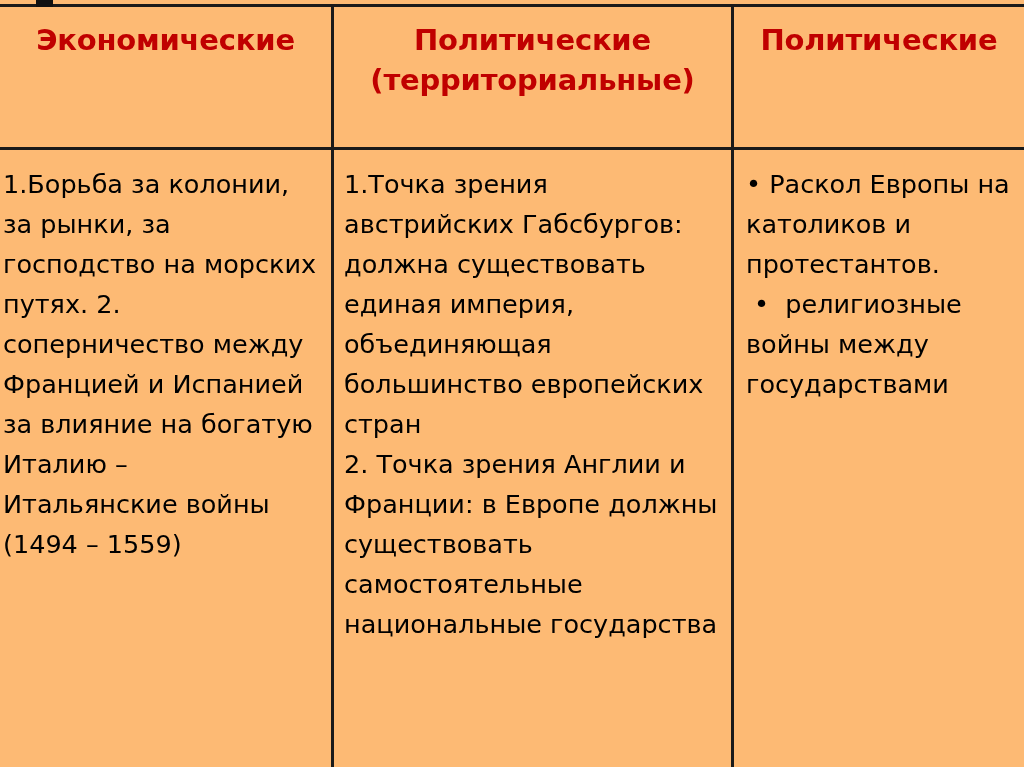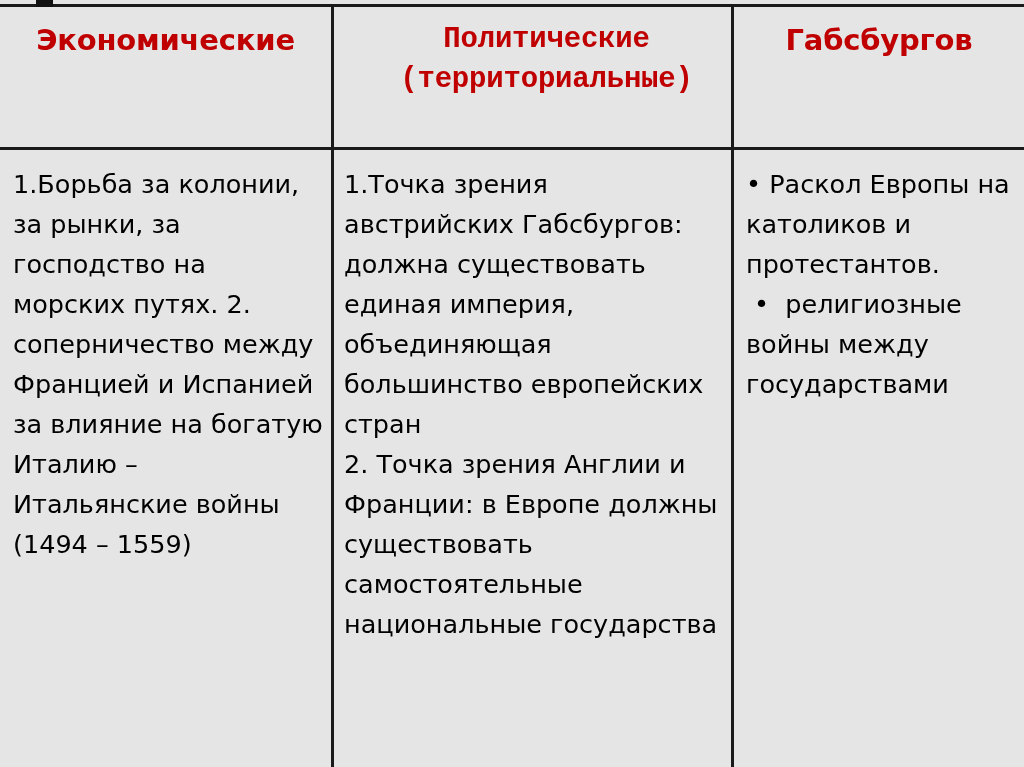--- a/index.html
+++ b/index.html
@@ -12,21 +12,21 @@
     height: 767px;
     overflow: hidden;
     font-family: "DejaVu Sans", "Liberation Sans", sans-serif;
     color: #000000;
   }
 
   .page {
     position: relative;
     width: 1024px;
     height: 767px;
-    background: #e5e5e5;
+    background: #fdba74;
   }
 
   
   .top-rule {
     position: absolute;
     left: 0;
     top: 4px;
     width: 1024px;
     height: 3px;
     background: #1a1a1a;
@@ -84,21 +84,21 @@
     height: 140px;
     box-sizing: border-box;
     padding-top: 13px;
     text-align: center;
     font-weight: bold;
     font-size: 29px;
     line-height: 40px;
     letter-spacing: -0.2px;
   }
   .head-cell.c1 { left: 0px;   width: 331px; }
-  .head-cell.c2 { left: 348px; width: 397px; font-family: Liberation Mono, monospace; }
+  .head-cell.c2 { left: 334px; width: 397px; }
   .head-cell.c3 { left: 734px; width: 290px; }
 
   
   .body-row {
     position: absolute;
     left: 0;
     top: 143px;
     width: 1024px;
     height: 617px;
   }
@@ -106,21 +106,21 @@
     position: absolute;
     top: 0;
     height: 617px;
     box-sizing: border-box;
     font-size: 25.5px;
     line-height: 40px;
     white-space: pre-wrap;
     word-break: normal;
     overflow: hidden;
   }
-  .body-cell.c1 { left: 0px;   width: 331px; padding: 14px 6px 0 13px; }
+  .body-cell.c1 { left: 0px;   width: 331px; padding: 14px 6px 0 3px; }
   .body-cell.c2 { left: 334px; width: 397px; padding: 14px 6px 8px 10px; }
   .body-cell.c3 { left: 734px; width: 290px; padding: 14px 6px 8px 12px; }
 </style>
 </head>
 <body>
 
 <div class="page">
 
   <div class="top-rule"></div>
   <div class="top-notch"></div>
@@ -128,21 +128,21 @@
   <div class="table">
 
     <div class="vrule v1"></div>
     <div class="vrule v2"></div>
     <div class="hrule"></div>
 
     <div class="head-row">
       <div class="head-cell c1" style="color:#C00000">Экономические</div>
       <div class="head-cell c2" style="color:#C00000">Политические
 (территориальные)</div>
-      <div class="head-cell c3" style="color:#C00000">Габсбургов</div>
+      <div class="head-cell c3" style="color:#C00000">Политические</div>
     </div>
 
     <div class="body-row">
       <div class="body-cell c1">1.Борьба за колонии, за рынки, за господство на морских путях. 2. соперничество между Францией и Испанией за влияние на богатую Италию –
 Итальянские войны (1494 – 1559)</div>
       <div class="body-cell c2">1.Точка зрения австрийских Габсбургов: должна существовать единая империя, объединяющая большинство европейских стран
 2. Точка зрения Англии и Франции: в Европе должны существовать самостоятельные национальные государства</div>
       <div class="body-cell c3">• Раскол Европы на католиков и протестантов.
  •  религиозные войны между государствами</div>
     </div>

